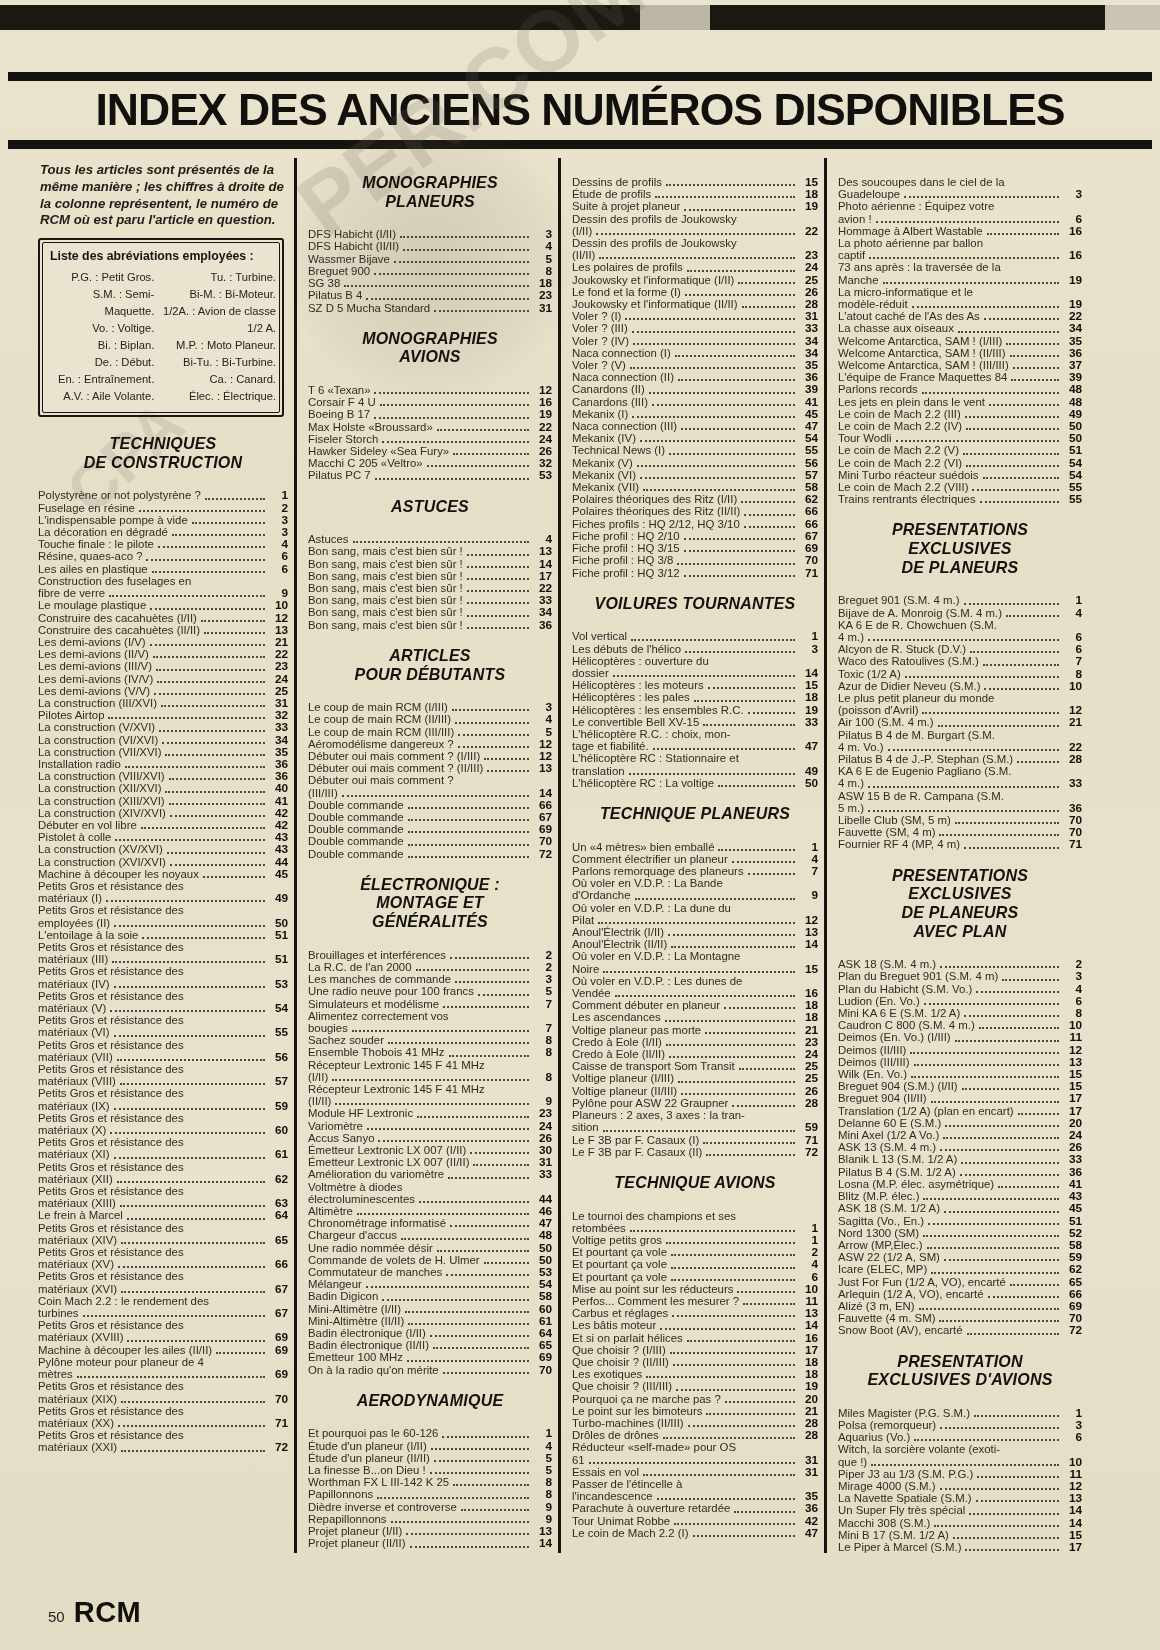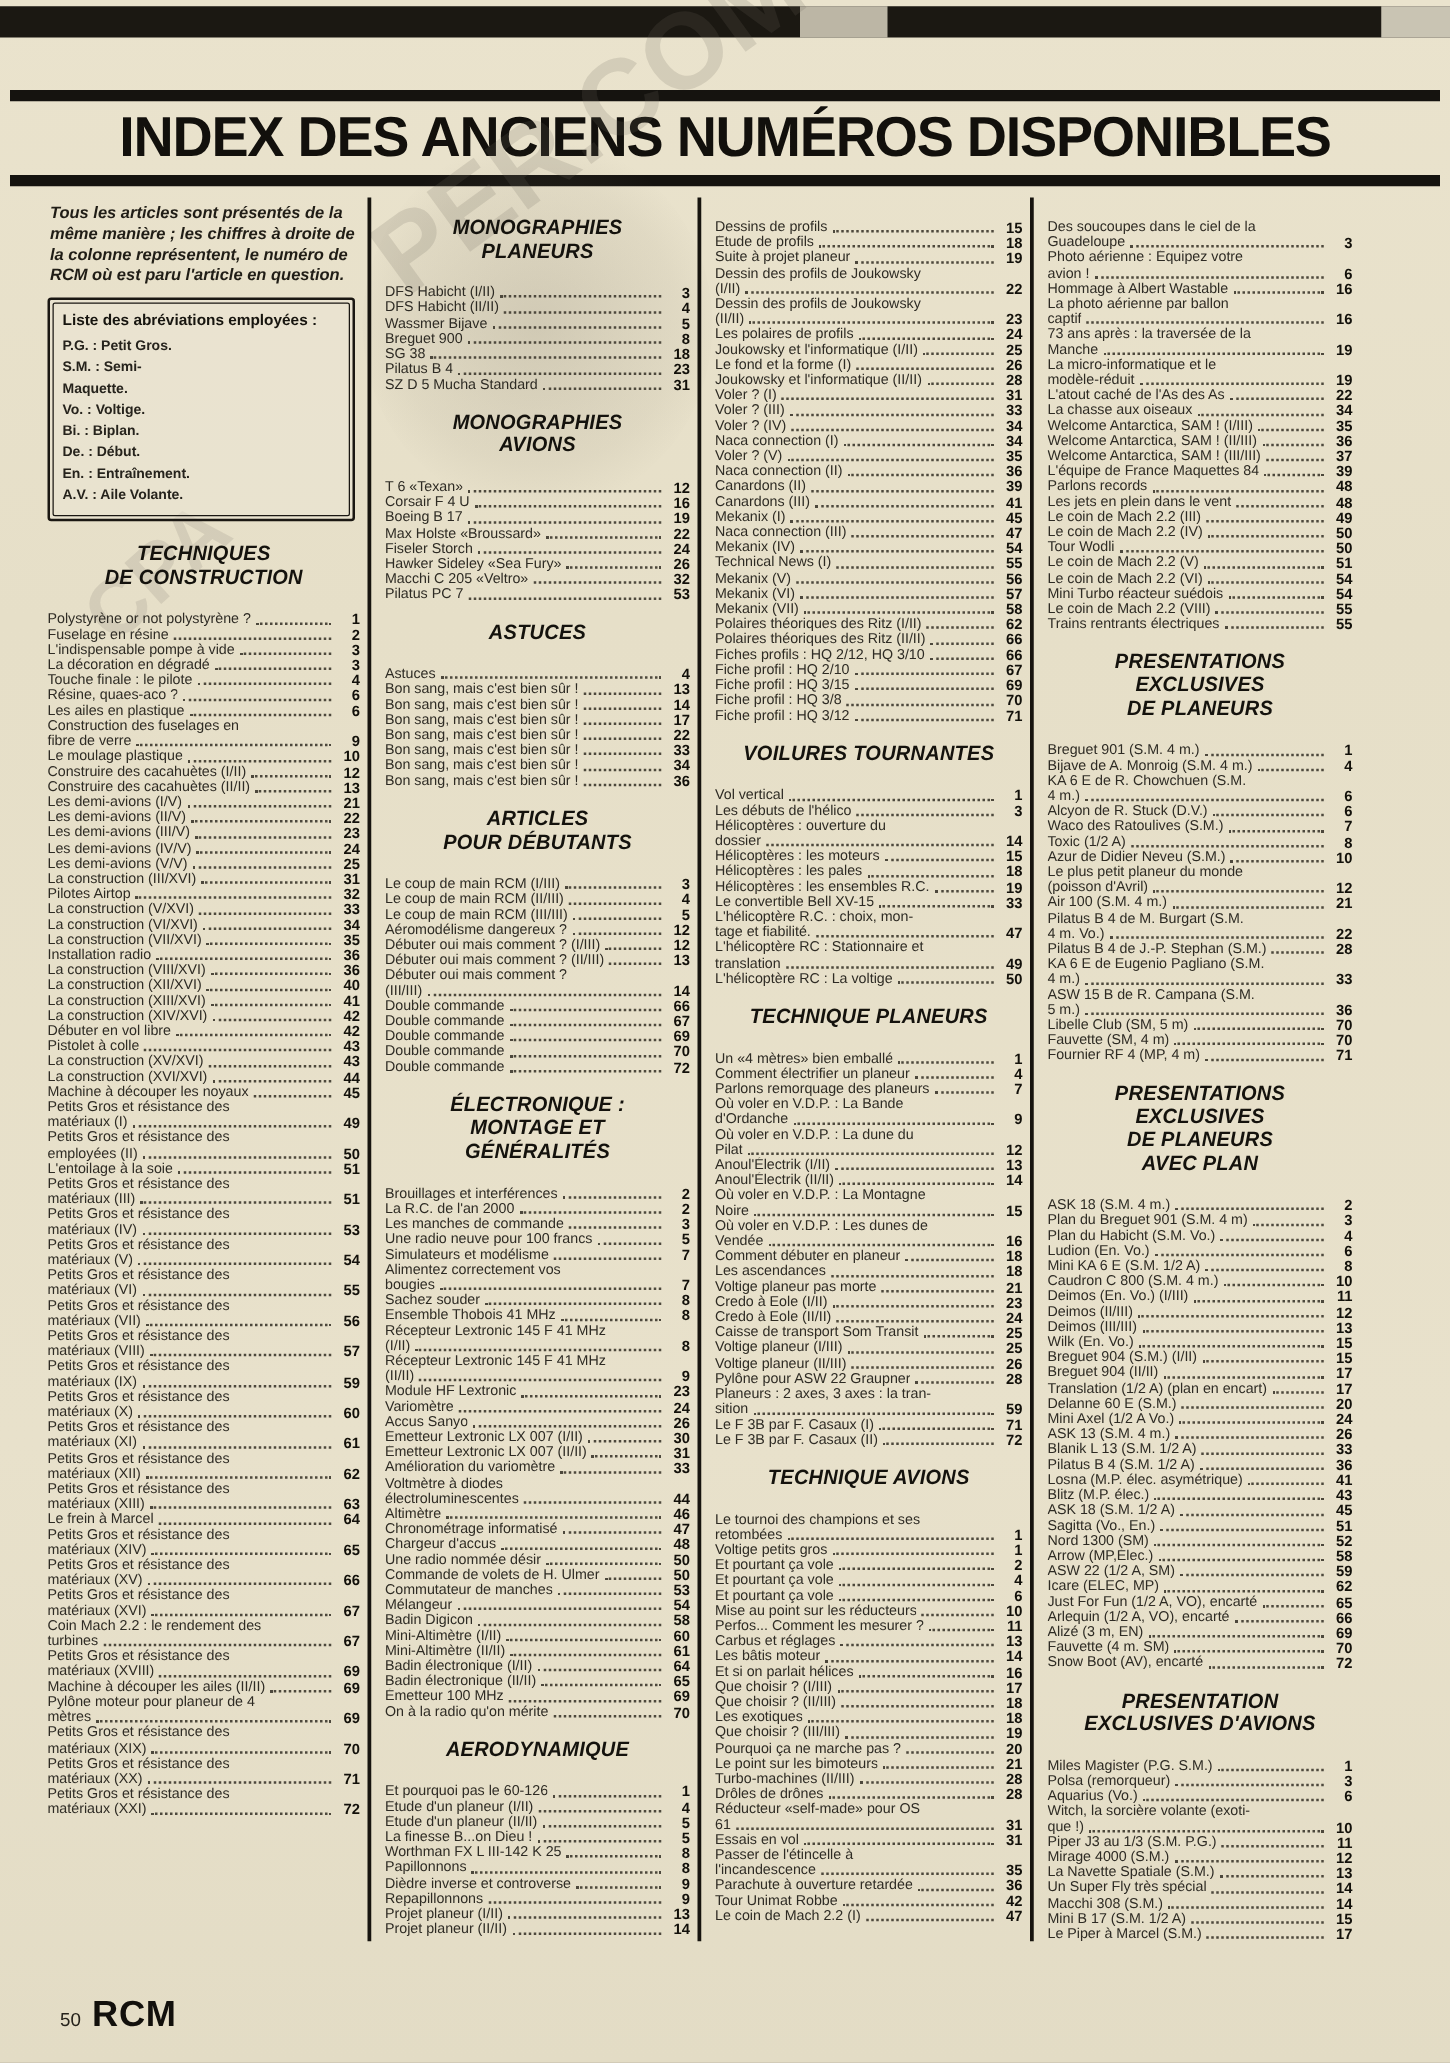--- a/index.html
+++ b/index.html
@@ -23,21 +23,21 @@
   .cols{position:absolute;top:158px;left:34px;display:grid;grid-template-columns:260px 264px 266px 264px;}
   .col{padding:0 6px 0 4px;}
   .col.bl{border-left:3px solid #17140f;padding-left:11px;}
   .intro{font-weight:bold;font-style:italic;font-size:13.2px;line-height:1.27;color:#201d16;margin:4px 2px 0 2px;}
   .intro p{margin:0 0 3px 0;}
   .abbrev{border:2px solid #1a1712;border-radius:3px;padding:2px;margin:9px 4px 2px 0;background:rgba(235,229,213,0.5);}
   .abbrev-inner{border:1px solid #1a1712;border-radius:2px;padding:5px 7px 7px;}
   .ab-title{text-align:left;font-weight:bold;font-size:12.3px;color:#17150f;margin:1px 0 6px;}
   .ab-cols{display:grid;grid-template-columns:47% 53%;column-gap:4px;}
   .ab-cols ul{list-style:none;margin:0;padding:0;}
-  .ab-cols li{font-size:11.2px;font-weight:bold;line-height:1.52;color:#26231c;}
+  .ab-cols li{font-size:11.2px;font-weight:normal;line-height:1.52;color:#26231c;text-align:right;}
   .sec-title{font-weight:bold;font-style:italic;text-align:center;font-size:16.5px;line-height:1.13;
              margin:15px 0 9px;white-space:pre-line;letter-spacing:0.2px;color:#14120d;transform:scaleX(0.97);}
   .col1 .sec-title{margin-top:17px;}
   .entries{margin-top:18px;}
   .entry{font-size:11.4px;line-height:12.2px;}
   .l1{white-space:nowrap;overflow:hidden;}
   .row{display:flex;align-items:flex-end;}
   .et{white-space:nowrap;overflow:hidden;}
   .leader{flex:1;border-bottom:2px dotted #4d483c;margin:0 3px 2px 4px;min-width:8px;}
   .pg{font-weight:bold;min-width:20px;text-align:right;color:#12100a;font-size:11.8px;}
@@ -72,20 +72,29 @@
           <div class="ab-cols">
             <ul id="ab-left">
                 <li>P.G. : Petit Gros.</li>
                 <li>S.M. : Semi-Maquette.</li>
                 <li>Vo. : Voltige.</li>
                 <li>Bi. : Biplan.</li>
                 <li>De. : Début.</li>
                 <li>En. : Entraînement.</li>
                 <li>A.V. : Aile Volante.</li>
               </ul>
+            <ul id="ab-right">
+                <li>Tu. : Turbine.</li>
+                <li>Bi-M. : Bi-Moteur.</li>
+                <li>1/2A. : Avion de classe 1/2 A.</li>
+                <li>M.P. : Moto Planeur.</li>
+                <li>Bi-Tu. : Bi-Turbine.</li>
+                <li>Ca. : Canard.</li>
+                <li>Élec. : Électrique.</li>
+              </ul>
           </div>
         </div>
       </div>
       <div class="sections">
           <div class="sec-title">TECHNIQUES
 DE CONSTRUCTION</div>
           <div class="entries">
             <div class="entry">
               <div class="row">
                 <span class="et">Polystyrène or not polystyrène ?</span>

